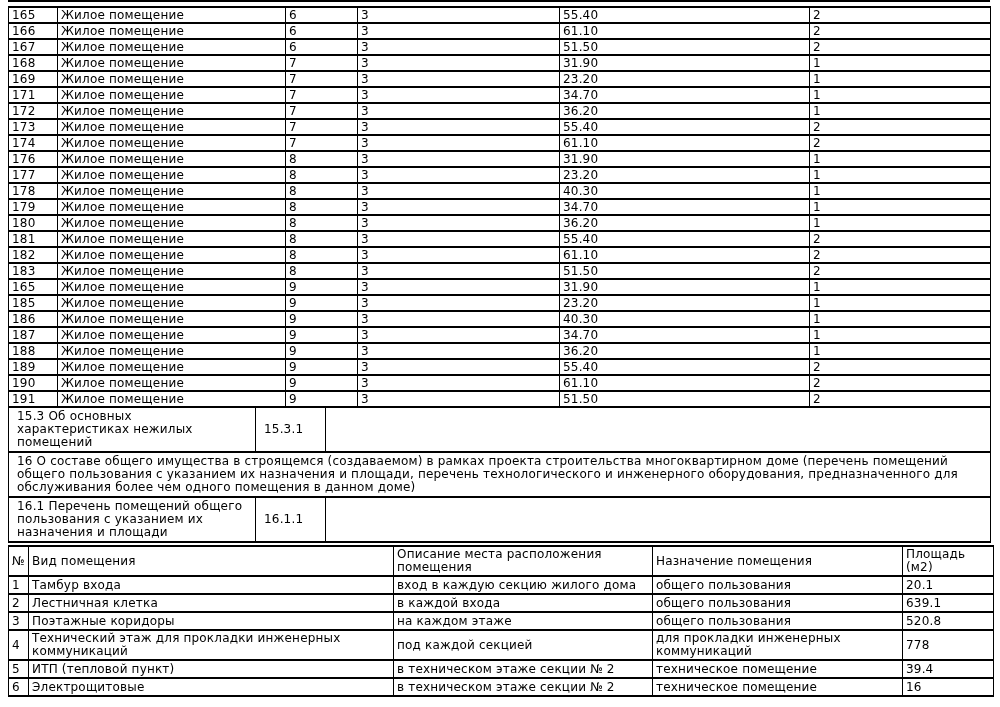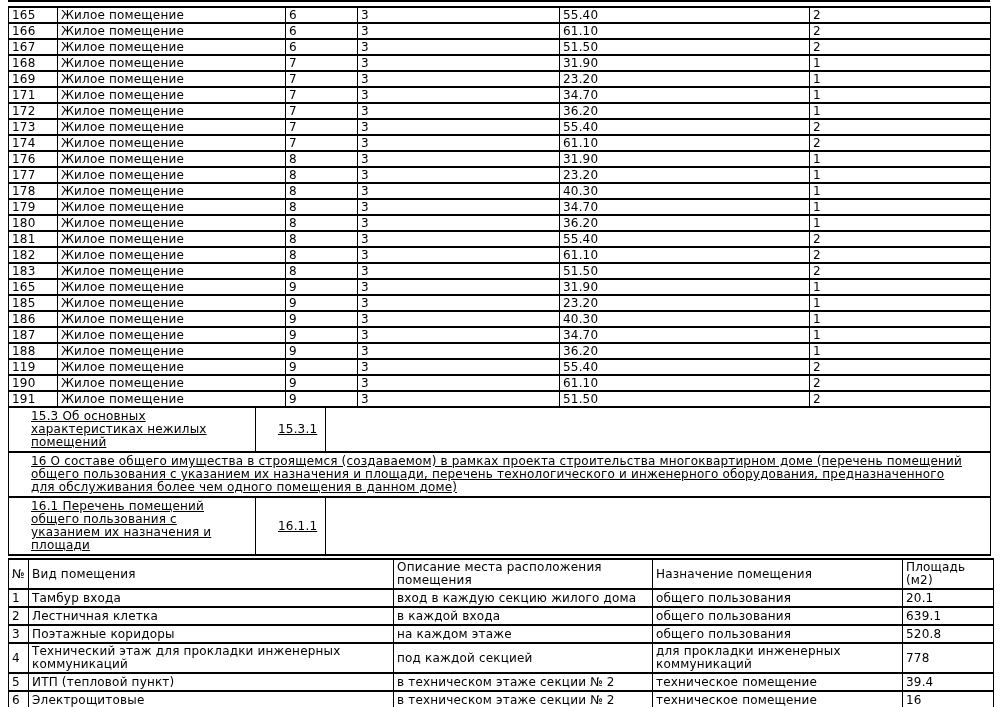--- a/index.html
+++ b/index.html
@@ -9,21 +9,21 @@
   .cut-line{position:absolute;top:0;left:8px;width:982px;height:2px;background:#000;}
   table.tbl{border-collapse:collapse;table-layout:fixed;}
   .tbl td,.tbl th{border:1px solid #000;border-top-width:2px;border-bottom-width:2px;
        padding:0 3px;font-weight:normal;text-align:left;overflow:hidden;
        line-height:13px;font-size:12px;letter-spacing:0.015em;}
   
   table.top{width:982px;}
   table.top td{height:14px;white-space:nowrap;vertical-align:middle;}
   
   table.sections{width:982px;margin-top:-2px;}
-  table.sections td{vertical-align:middle;padding:2px 22px;text-decoration:underline;}
+  table.sections td{vertical-align:middle;padding:2px 8px;}
   
   table.bottom{width:985px;margin-top:2px;}
   table.bottom td,table.bottom th{height:14px;vertical-align:middle;padding:1px 3px;}
 </style>
 </head>
 <body>
 
 <div class="page">
   <div class="cut-line"></div>
 
@@ -207,21 +207,21 @@
         </tr>
         <tr>
           <td>188</td>
           <td>Жилое помещение</td>
           <td>9</td>
           <td>3</td>
           <td>36.20</td>
           <td>1</td>
         </tr>
         <tr>
-          <td>119</td>
+          <td>189</td>
           <td>Жилое помещение</td>
           <td>9</td>
           <td>3</td>
           <td>55.40</td>
           <td>2</td>
         </tr>
         <tr>
           <td>190</td>
           <td>Жилое помещение</td>
           <td>9</td>

